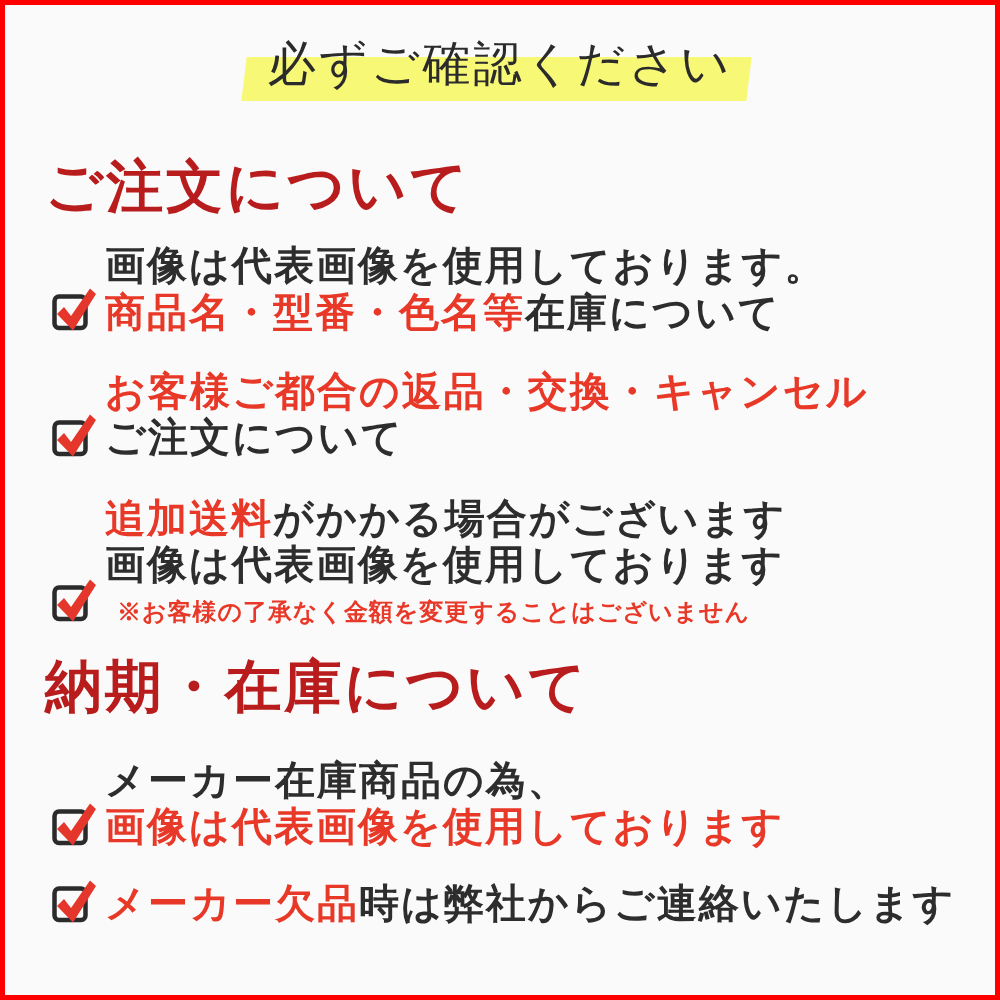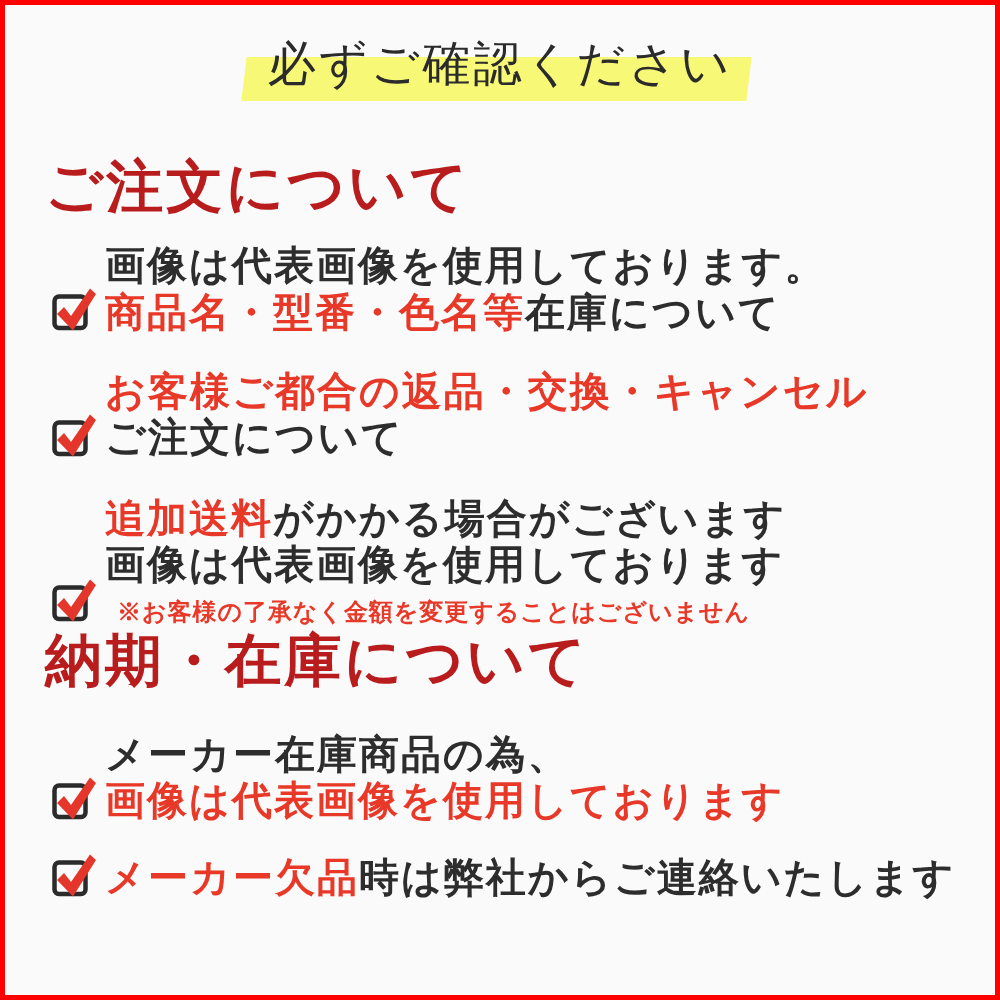--- a/index.html
+++ b/index.html
@@ -48,21 +48,21 @@
     margin: 0;
     margin-left: 40px;
     font-size: 57px;
     line-height: 1.2;
     font-weight: 700;
     letter-spacing: 0.05em;
     color: #b91c1c;
     white-space: nowrap;
   }
   #sec-orders .sec-heading { margin-top: 56px; }
-  #sec-stock  .sec-heading { }
+  #sec-stock  .sec-heading { margin-top: 26px; }
 
   
   .item {
     display: flex;
     align-items: flex-end;
     margin-left: 46px;
   }
   .item-1 { margin-top: 22px; }
   .item-2 { margin-top: 33px; }
   .item-3 { margin-top: 34px; }

